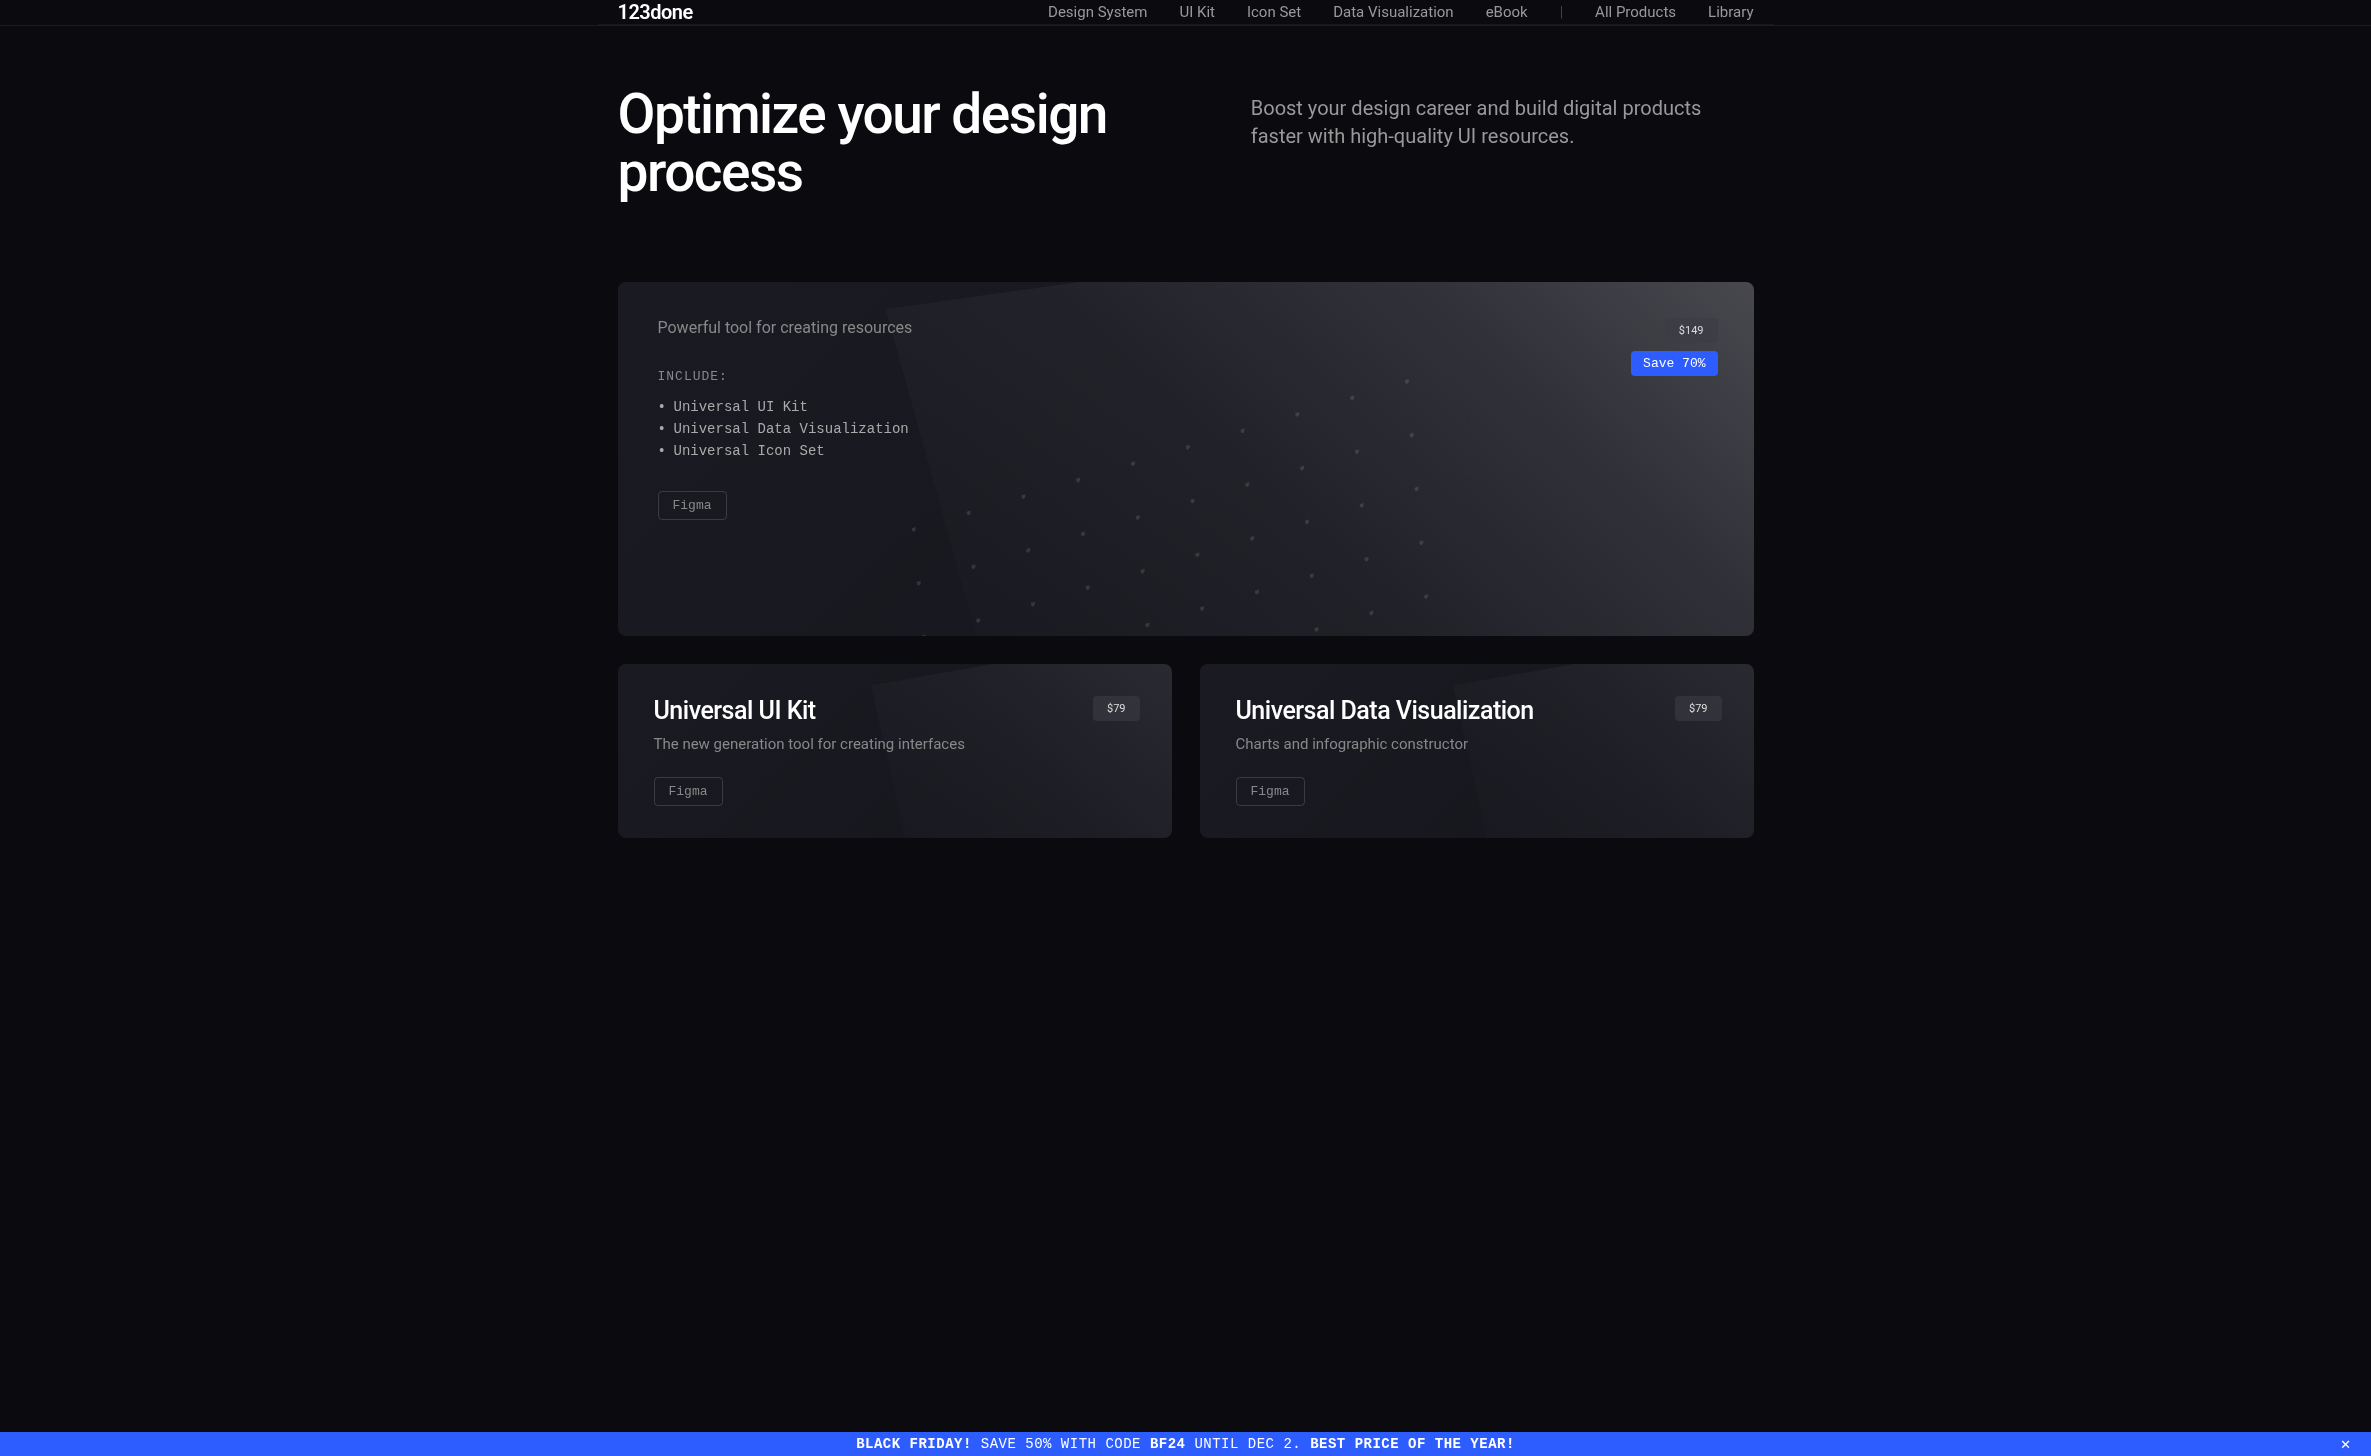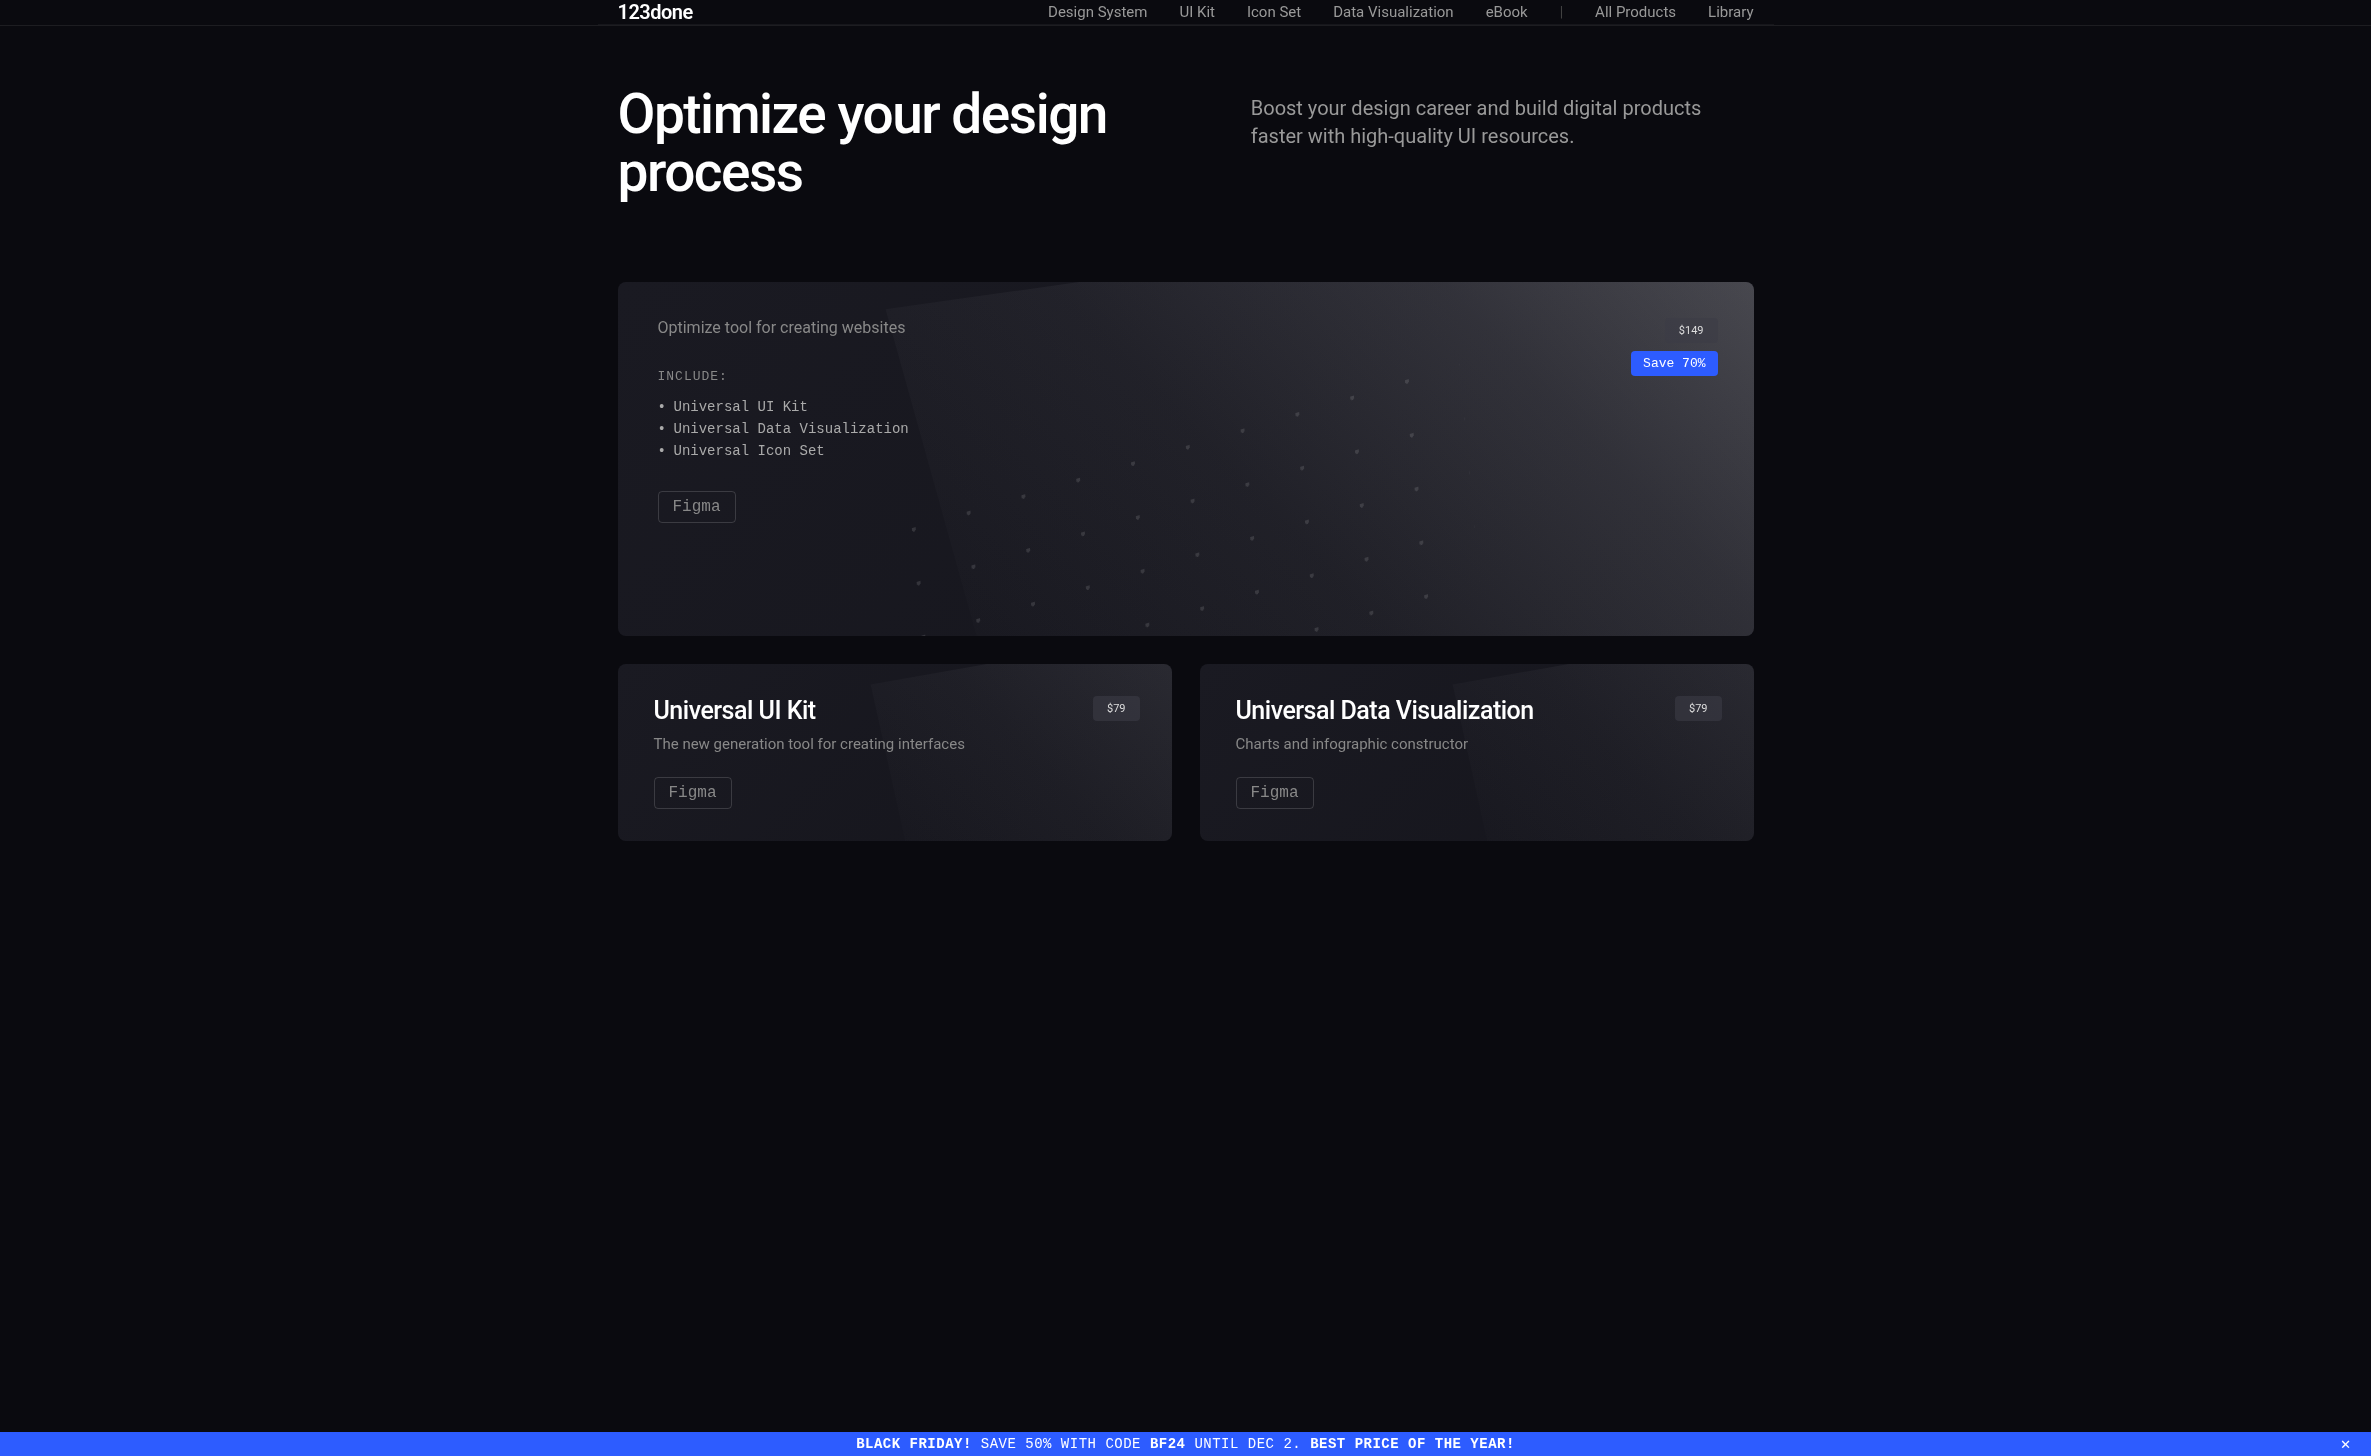--- a/index.html
+++ b/index.html
@@ -159,21 +159,21 @@
       content: '•';
       position: absolute;
       left: 0;
     }
     
     .tag {
       display: inline-block;
       border: 1px solid rgba(255,255,255,0.15);
       border-radius: 4px;
       padding: 6px 14px;
-      font-size: 16px;
+      font-size: 13px;
       color: #888;
       font-family: 'Courier New', monospace;
     }
     
     .price-badge {
       position: absolute;
       top: 36px;
       right: 36px;
       z-index: 3;
       text-align: right;
@@ -326,21 +326,21 @@
   <section class="hero">
     <h1 class="hero-title">Optimize your design process</h1>
     <p class="hero-subtitle">Boost your design career and build digital products faster with high-quality UI resources.</p>
   </section>
 
 
   <div class="featured-card">
     <div class="card-bg"></div>
     <div class="card-bg-pattern"></div>
     <div class="card-content">
-      <p class="card-subtitle">Optimize tool for creating websites</p>
+      <p class="card-subtitle">Powerful tool for creating resources</p>
       <div class="include-label">INCLUDE:</div>
       <ul class="include-list">
         <li>Universal UI Kit</li>
         <li>Universal Data Visualization</li>
         <li>Universal Icon Set</li>
       </ul>
       <span class="tag">Figma</span>
     </div>
     <div class="price-badge">
       <span class="price">$149</span>

